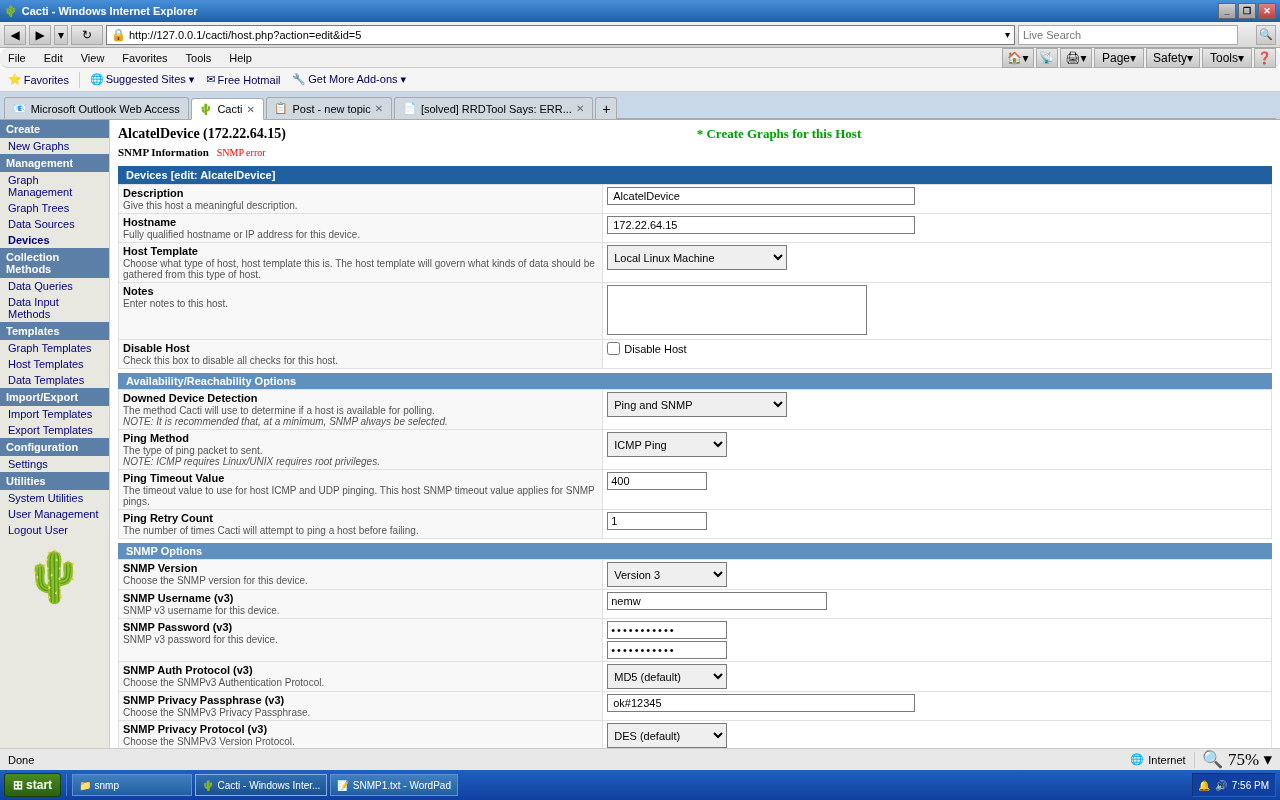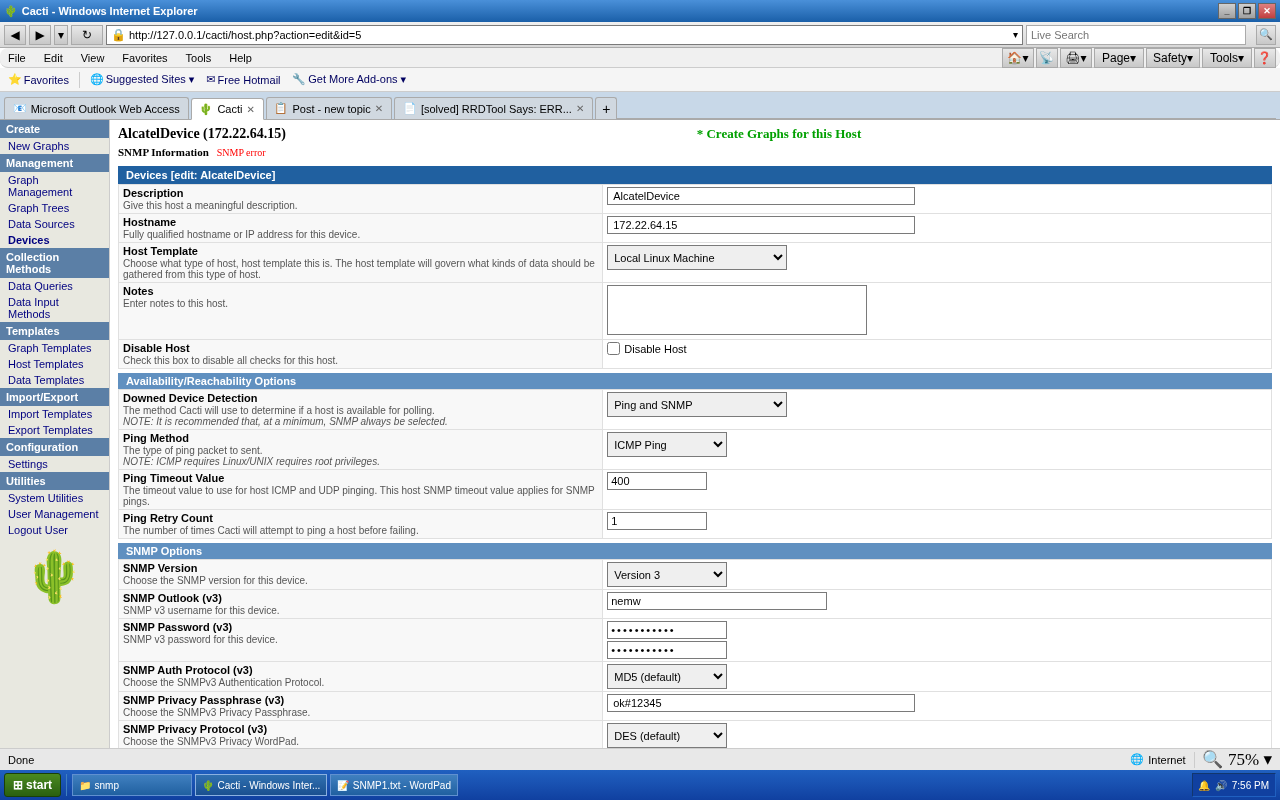--- a/index.html
+++ b/index.html
@@ -39,21 +39,21 @@
       border: 1px solid #aaa; display: flex; align-items: center; justify-content: center;
       cursor: pointer; font-size: 12px;
     }
     .address-bar {
       flex: 1; height: 20px; border: 1px solid #7a7a7a;
       display: flex; align-items: center; background: white; padding: 0 4px;
     }
     .address-text { font-size: 11px; flex: 1; }
     .address-dropdown { font-size: 10px; cursor: pointer; }
     .search-area {
-      display: flex; align-items: center; gap: 10px;
+      display: flex; align-items: center; gap: 18px;
     }
     .search-box {
       width: 220px; height: 20px; border: 1px solid #aaa; padding: 0 4px; font-size: 11px;
       background: white;
     }
     .search-btn {
       width: 20px; height: 20px; background: linear-gradient(to bottom, #e8e8e8, #c8c8c8);
       border: 1px solid #aaa; cursor: pointer; display: flex; align-items: center; justify-content: center;
     }
 
@@ -568,21 +568,21 @@
           <select class="form-select form-select-sm">
             <option>Version 1</option>
             <option>Version 2</option>
             <option selected="">Version 3</option>
           </select>
         </td>
       </tr>
 
       <tr class="form-row">
         <td class="form-label-cell">
-          <div class="field-label">SNMP Outlook (v3)</div>
+          <div class="field-label">SNMP Username (v3)</div>
           <div class="field-desc">SNMP v3 username for this device.</div>
         </td>
         <td class="form-field-cell">
           <input type="text" class="form-input" value="nemw" style="">
         </td>
       </tr>
 
       <tr class="form-row">
         <td class="form-label-cell">
           <div class="field-label">SNMP Password (v3)</div>
@@ -613,21 +613,21 @@
           <div class="field-desc">Choose the SNMPv3 Privacy Passphrase.</div>
         </td>
         <td class="form-field-cell">
           <input type="text" class="form-input-wide" value="ok#12345" style="">
         </td>
       </tr>
 
       <tr class="form-row">
         <td class="form-label-cell">
           <div class="field-label">SNMP Privacy Protocol (v3)</div>
-          <div class="field-desc">Choose the SNMPv3 Privacy WordPad.</div>
+          <div class="field-desc">Choose the SNMPv3 Version Protocol.</div>
         </td>
         <td class="form-field-cell">
           <select class="form-select form-select-sm">
             <option selected="">DES (default)</option>
             <option>AES</option>
           </select>
         </td>
       </tr>
 
       <tr class="form-row">

